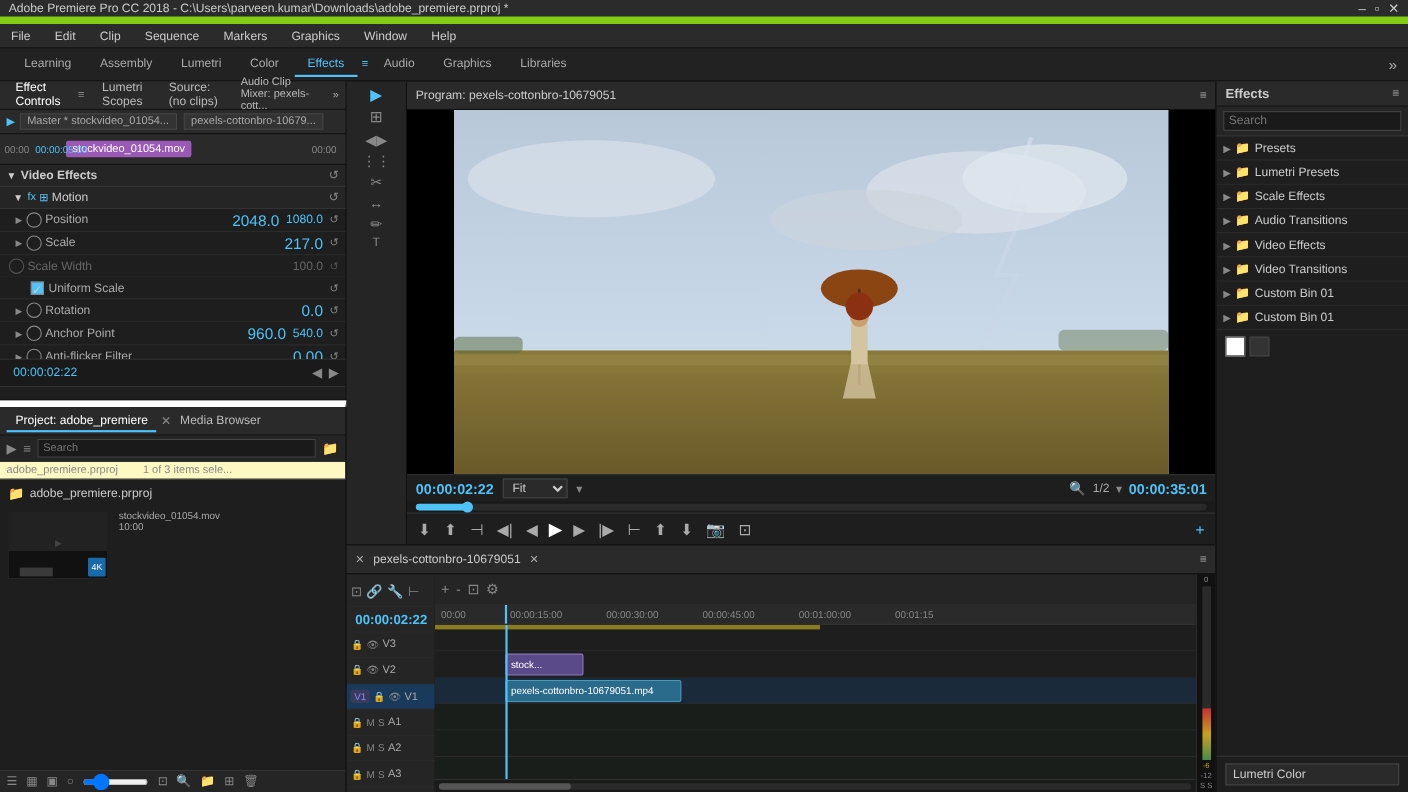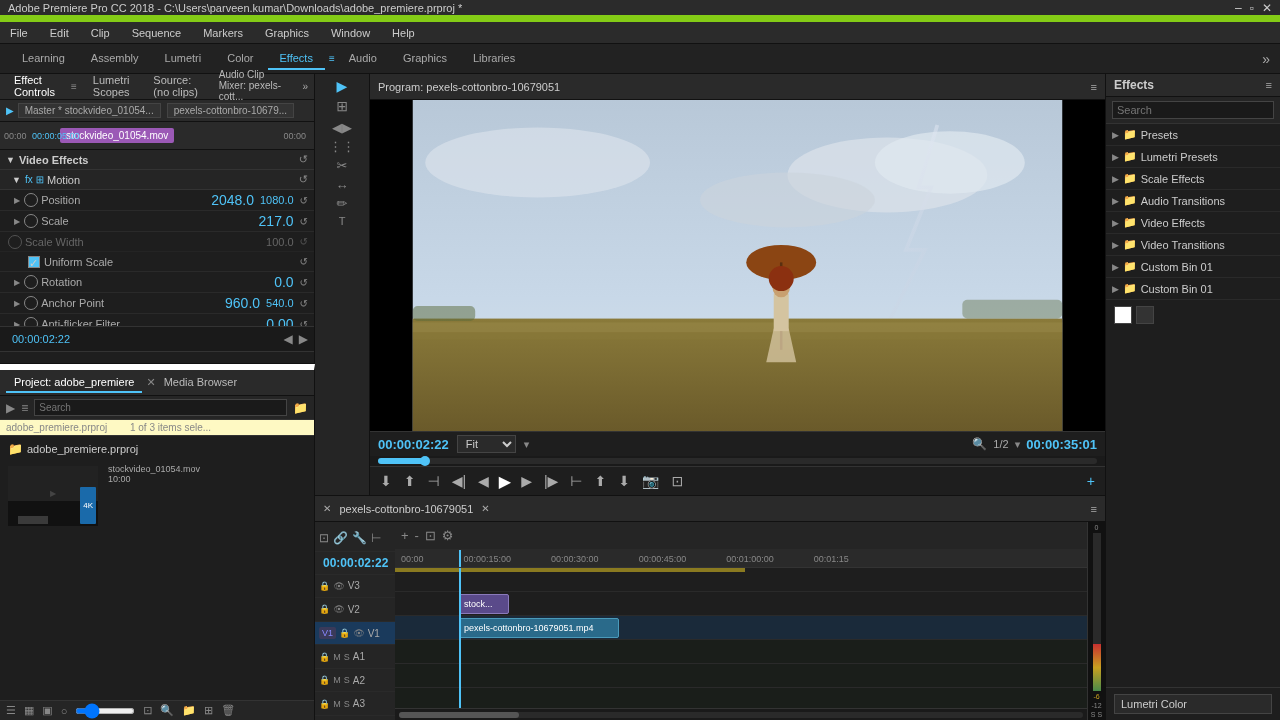--- a/index.html
+++ b/index.html
@@ -892,21 +892,21 @@
         </div>
         <div style="display:flex;align-items:flex-start;">
           <div class="proj-thumbnail">
             
             <svg width="90" height="60">
               <rect width="90" height="60" fill="#111"></rect>
               <rect x="0" y="0" width="90" height="35" fill="#222"></rect>
               <rect x="10" y="50" width="30" height="8" fill="#3a3a3a"></rect>
               <text x="45" y="30" fill="#444" font-size="8" text-anchor="middle">▶</text>
             </svg>
-            <div style="position:absolute;bottom:2px;right:2px;background:#1a6aaa;color:#fff;font-size:8px;padding:14px 3px;border-radius:1px;">4K</div>
+            <div style="position:absolute;bottom:2px;right:2px;background:#1a6aaa;color:#fff;font-size:8px;padding:4px 3px;border-radius:1px;">4K</div>
           </div>
           <div style="padding:2px;">
             <div class="proj-thumb-label">stockvideo_01054.mov</div>
             <div class="proj-thumb-duration">10:00</div>
           </div>
         </div>
       </div>
       <div class="project-bottom-bar">
         <span class="proj-bottom-btn">☰</span>
         <span class="proj-bottom-btn">▦</span>
@@ -1116,21 +1116,21 @@
 
           <div class="tl-tracks">
             <div class="tl-playhead-line"></div>
 
             <div class="tl-track video-track">
 
               <div style="position:absolute;top:0;left:0;height:4px;width:350px;background:#8a7a20;"></div>
             </div>
 
             <div class="tl-track video-track">
-              <div class="tl-clip video-clip2" style="left:64px;width:50px;">
+              <div class="tl-clip video-clip2" style="left:64px;width:71px;">
                 <span>stock...</span>
               </div>
             </div>
 
             <div class="tl-track video-track" style="background:#1a2a3a;">
               <div class="tl-clip video-clip" style="left:64px;width:160px;">
                 <span>pexels-cottonbro-10679051.mp4</span>
               </div>
             </div>
 

